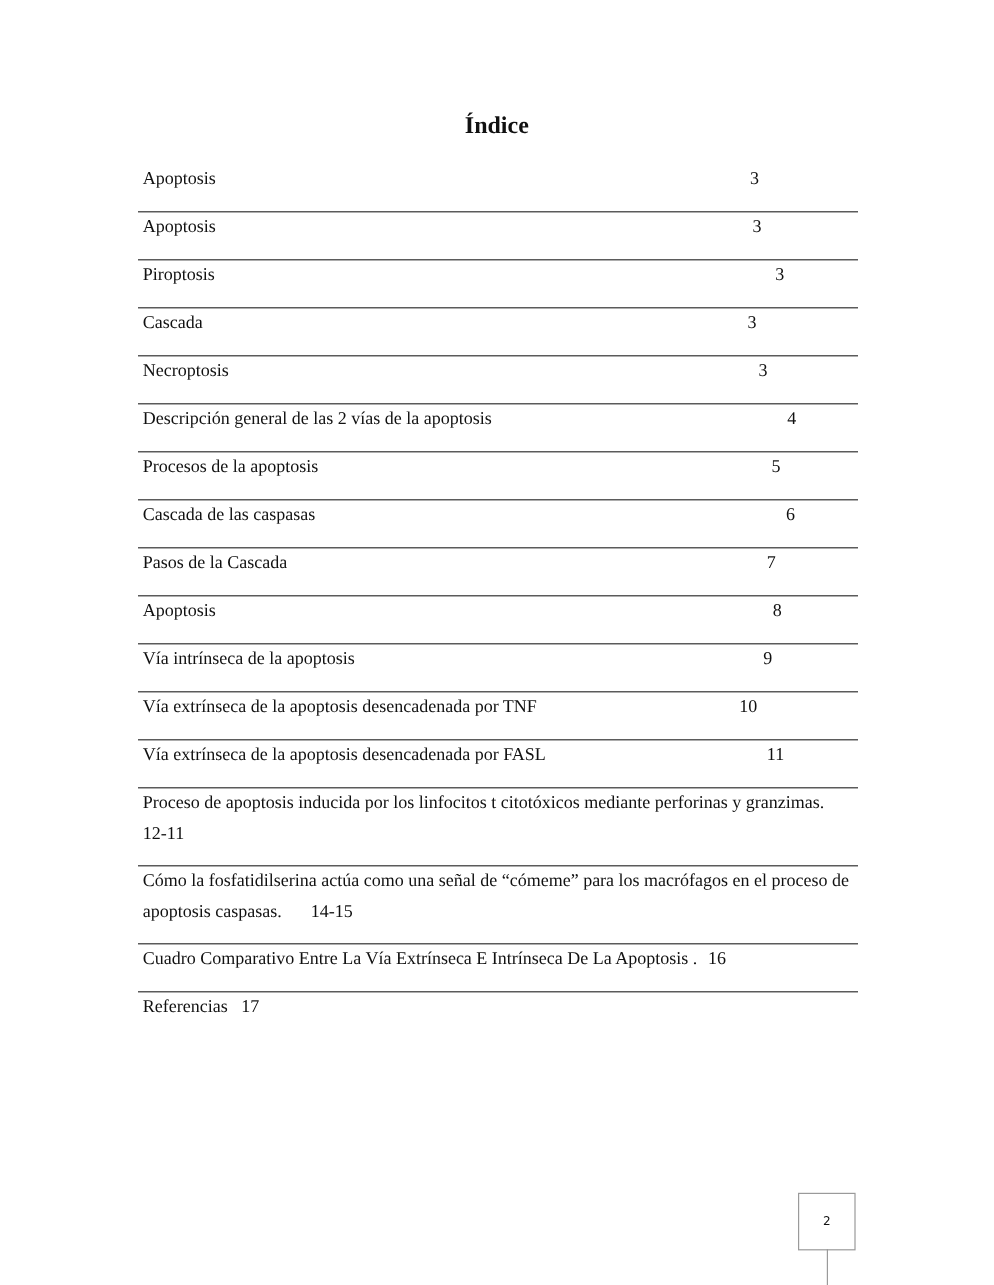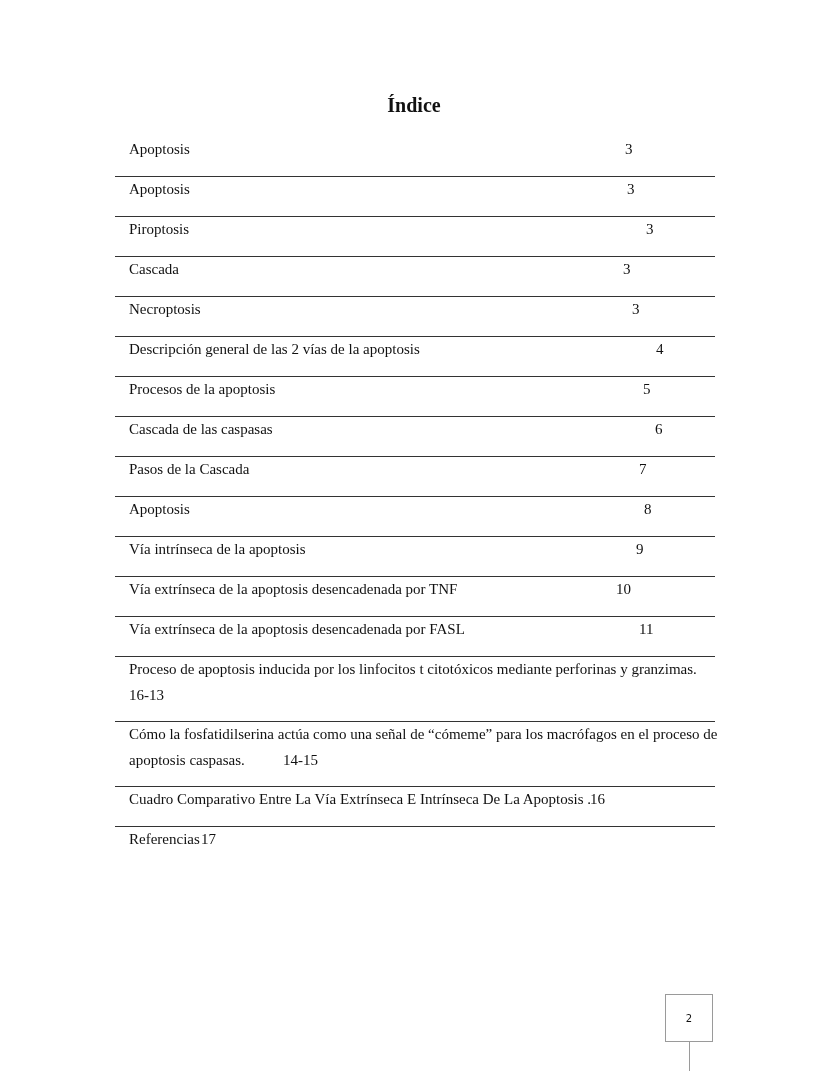--- a/index.html
+++ b/index.html
@@ -2,21 +2,21 @@
 <html><head>
 <meta charset="utf-8">
 <style>
   html, body { margin: 0; padding: 0; background: #ffffff; }
   body { width: 828px; height: 1071px; position: relative; overflow: hidden;
          font-family: "Liberation Serif", serif; color: #111; }
   .title { position: absolute; left: 0; width: 828px; top: 94px; text-align: center;
            font-weight: bold; font-size: 20px; }
   .toc { position: absolute; left: 115px; width: 600px; top: 0; }
   .row { position: absolute; left: 0; width: 600px; font-size: 15px; line-height: 26px; }
-  .row .label { position: absolute; left: 14px; top: 0; white-space: nowrap; }
+  .row .label { position: absolute; left: 4px; top: 0; white-space: nowrap; }
   .row .page { position: absolute; top: 0; white-space: nowrap; }
   .rule { position: absolute; left: 0; width: 600px; height: 0; border-top: 1.5px solid #333; }
   .pagebox { position: absolute; left: 665px; top: 994px; width: 46px; height: 46px;
              border: 1px solid #9a9a9a; font-family: "DejaVu Sans", sans-serif; font-size: 10px;
              display: flex; align-items: center; justify-content: center; }
   .pageline { position: absolute; left: 689px; top: 1041px; width: 1px; height: 30px; background: #9a9a9a; }
 </style>
 </head>
 <body>
 
@@ -98,30 +98,30 @@
   <div class="row" style="top:616px">
     <span class="label">Vía extrínseca de la apoptosis desencadenada por FASL</span>
     <span class="page" style="left:524px">11</span>
   </div>
   <div class="rule" style="top:656px"></div>
 
   <div class="row" style="top:656px">
     <span class="label">Proceso de apoptosis inducida por los linfocitos t citotóxicos mediante perforinas y granzimas.</span>
   </div>
   <div class="row" style="top:682px">
-    <span class="label">16-13</span>
+    <span class="label">12-11</span>
   </div>
   <div class="rule" style="top:721px"></div>
 
   <div class="row" style="top:721px">
     <span class="label">Cómo la fosfatidilserina actúa como una señal de “cómeme” para los macrófagos en el proceso de</span>
   </div>
   <div class="row" style="top:747px">
     <span class="label">apoptosis caspasas.</span>
-    <span class="page" style="left:168px">14-15</span>
+    <span class="page" style="left:144px">14-15</span>
   </div>
   <div class="rule" style="top:786px"></div>
 
   <div class="row" style="top:786px">
     <span class="label">Cuadro Comparativo Entre La Vía Extrínseca E Intrínseca De La Apoptosis .</span>
     <span class="page" style="left:475px">16</span>
   </div>
   <div class="rule" style="top:826px"></div>
 
   <div class="row" style="top:826px">

